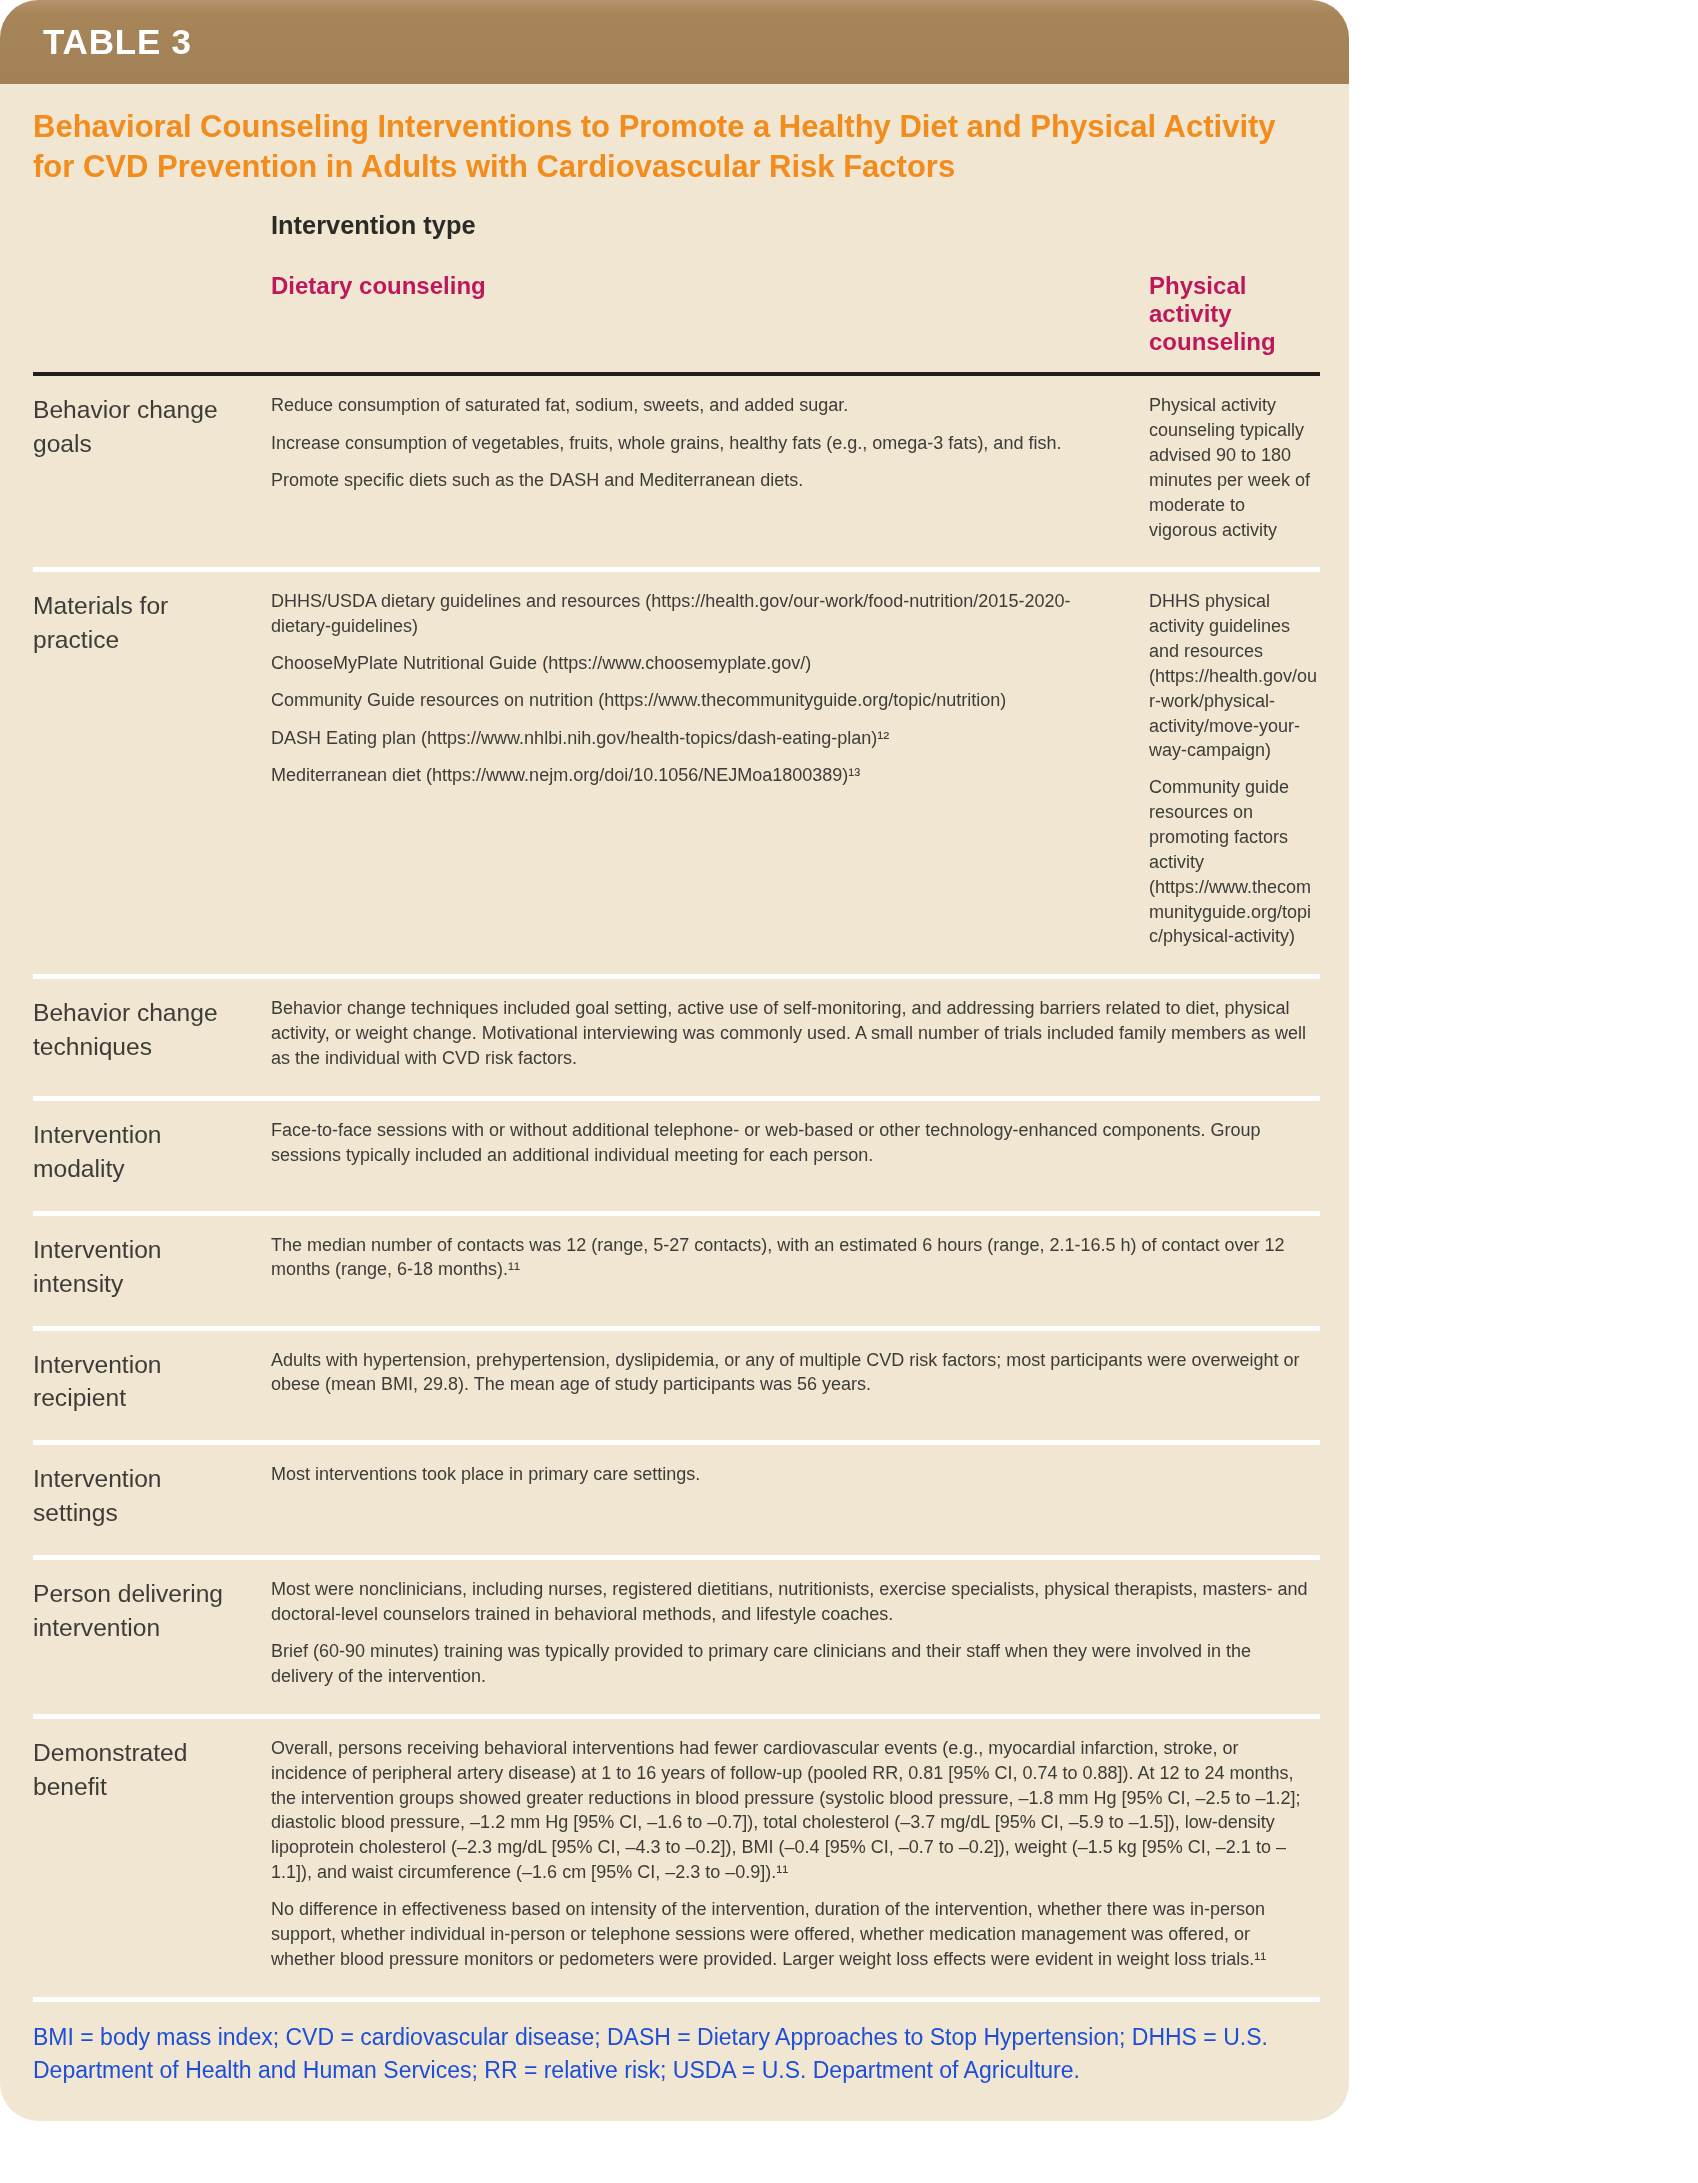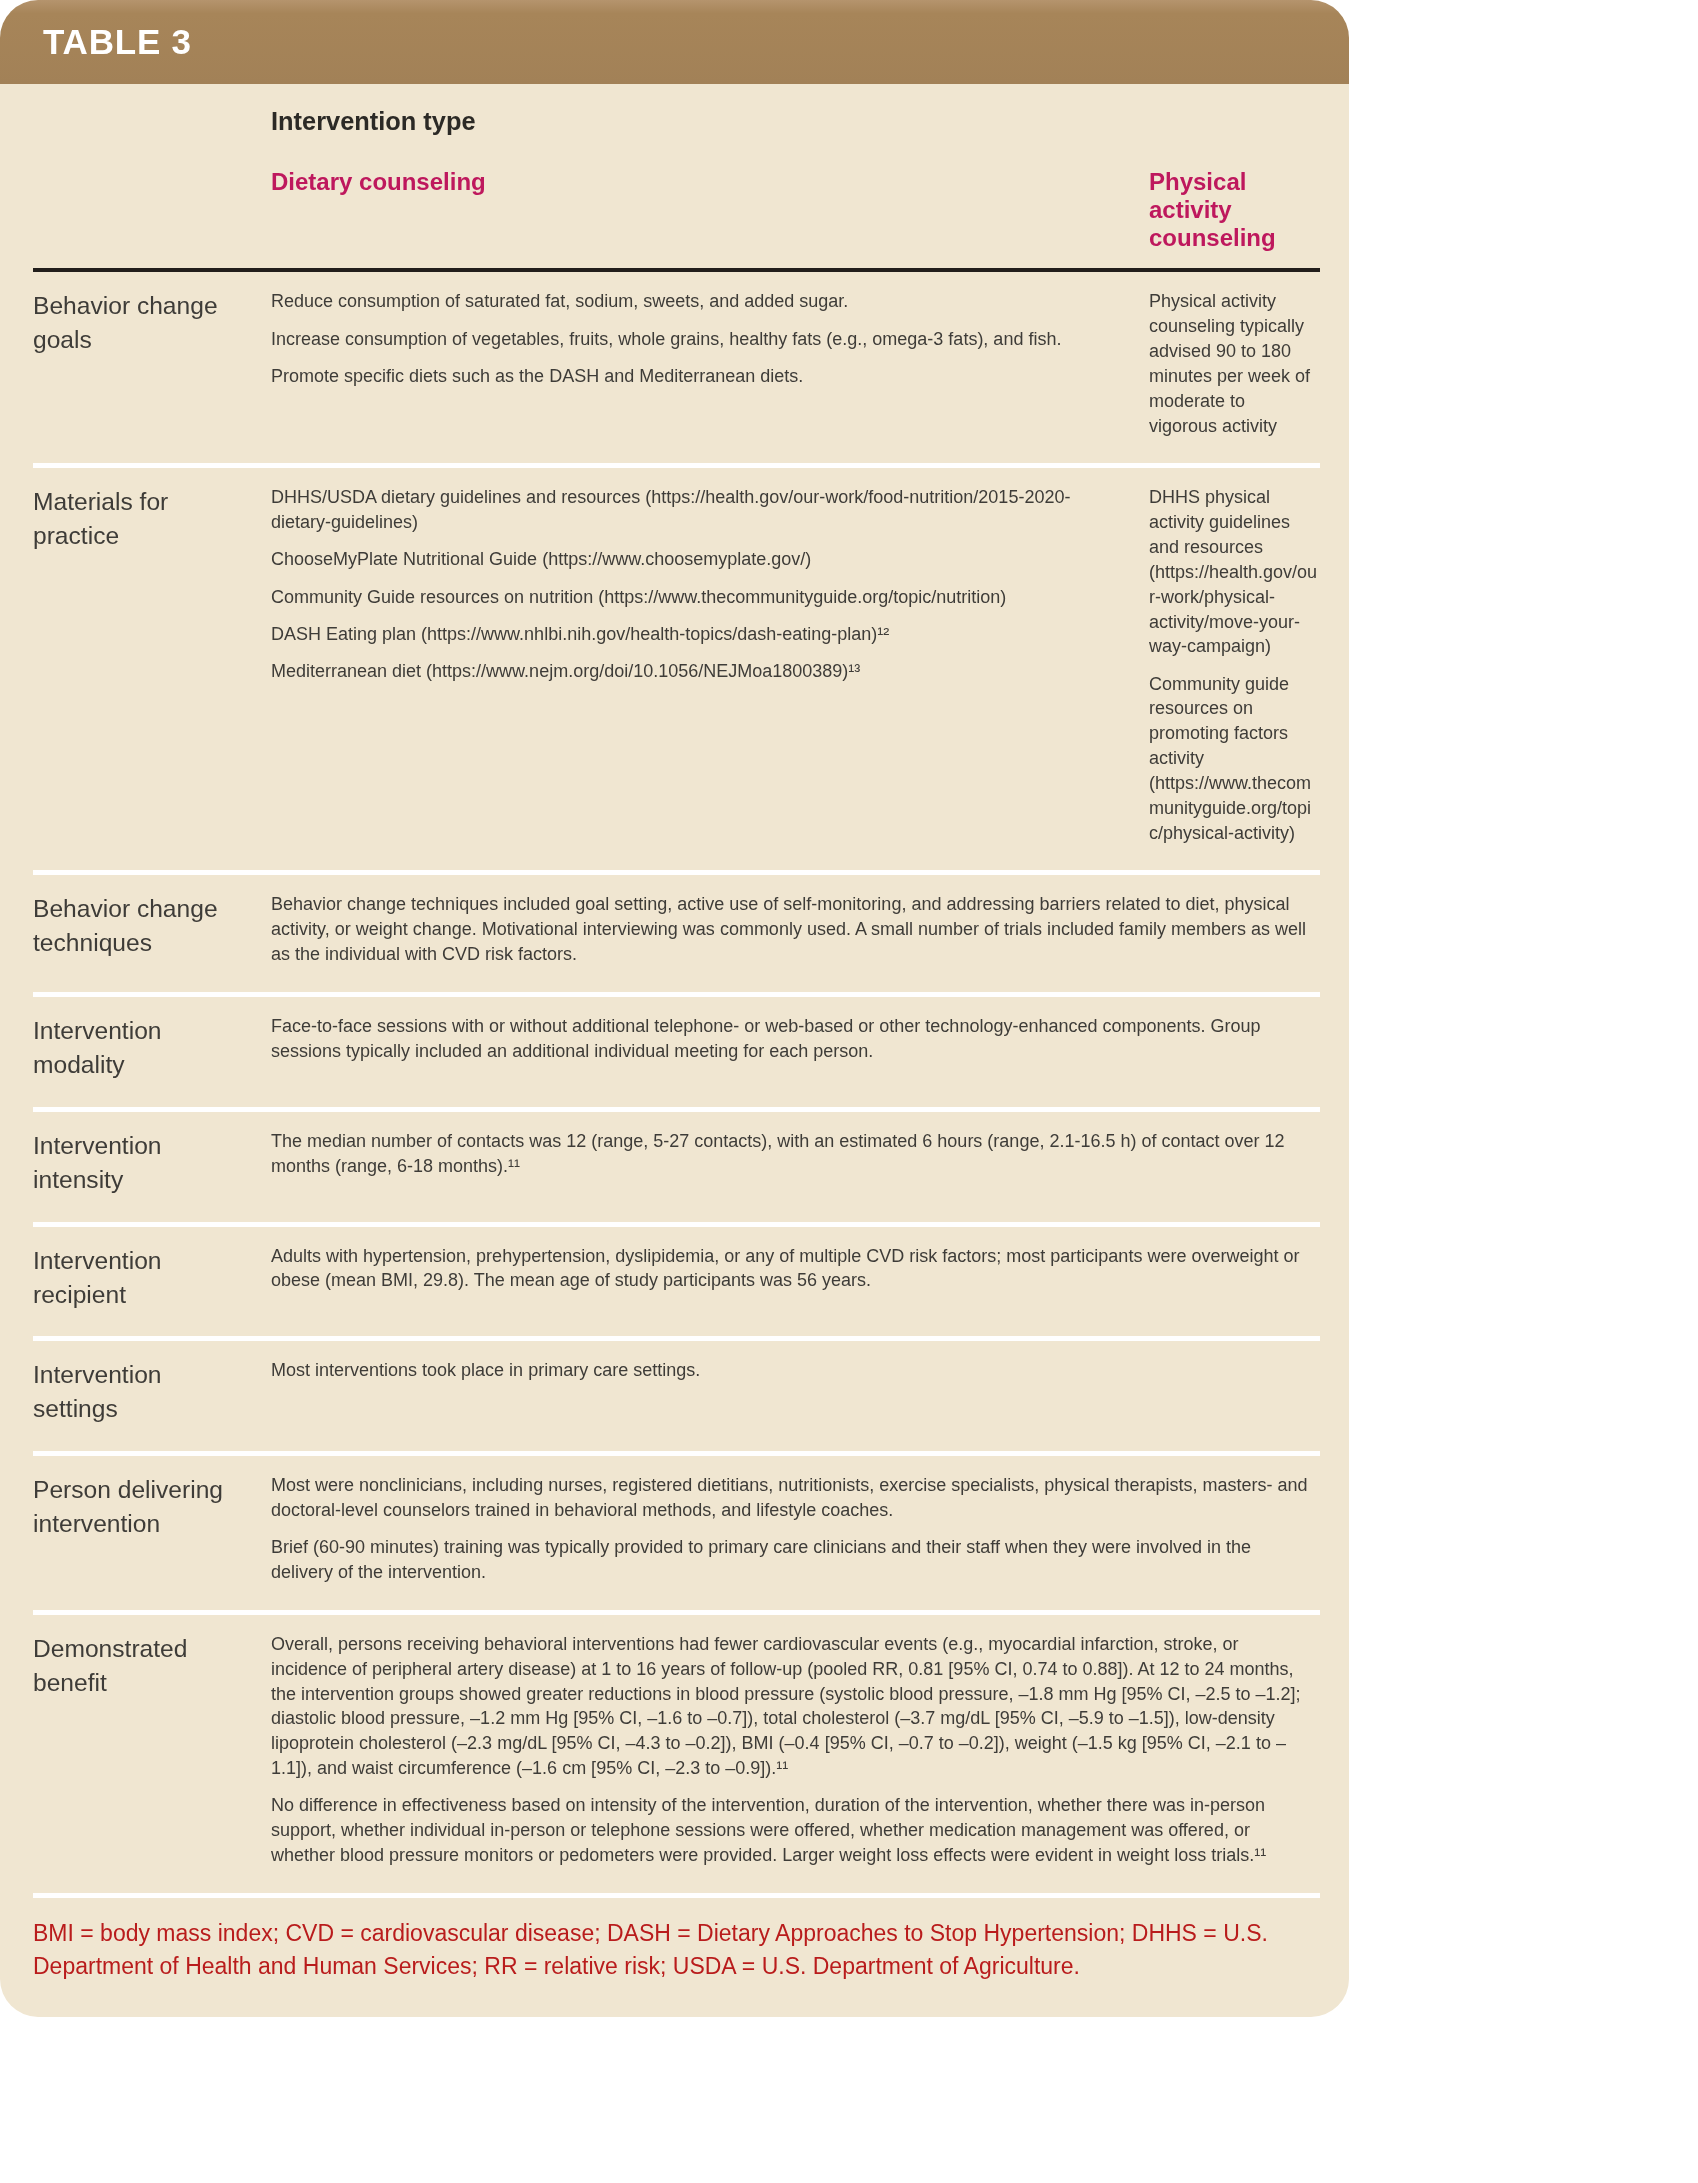--- a/index.html
+++ b/index.html
@@ -42,35 +42,36 @@
   .cell.last{padding-right:1.6px;}
   .cell p{
     margin:0 0 12.3px 0;
     font-size:18px;line-height:1.38;
     overflow-wrap:anywhere;
   }
   .cell p:last-child{margin-bottom:0;}
   .foot{
     border-top:5.7px solid #ffffff;
     padding-top:19.7px;
-    font-size:23px;line-height:1.42;color:#b91c1c;
+    font-size:23px;line-height:1.42;color:#1d4ed8;
     max-width:1630px;
   }
 </style>
 </head>
 <body>
 
 <div class="card">
 
   <div class="bar">
     <span class="bar-label">TABLE 3</span>
   </div>
 
   <div class="panel">
 
+    <h1 class="title">Behavioral Counseling Interventions to Promote a Healthy Diet and Physical Activity for CVD Prevention in Adults with Cardiovascular Risk Factors</h1>
 
     <div class="headers">
       <div class="group-h">Intervention type</div>
       <div class="cols">
         <div class="col-h">Dietary counseling</div>
         <div class="col-h">Physical activity counseling</div>
       </div>
     </div>
 
     <div class="rule"></div>

